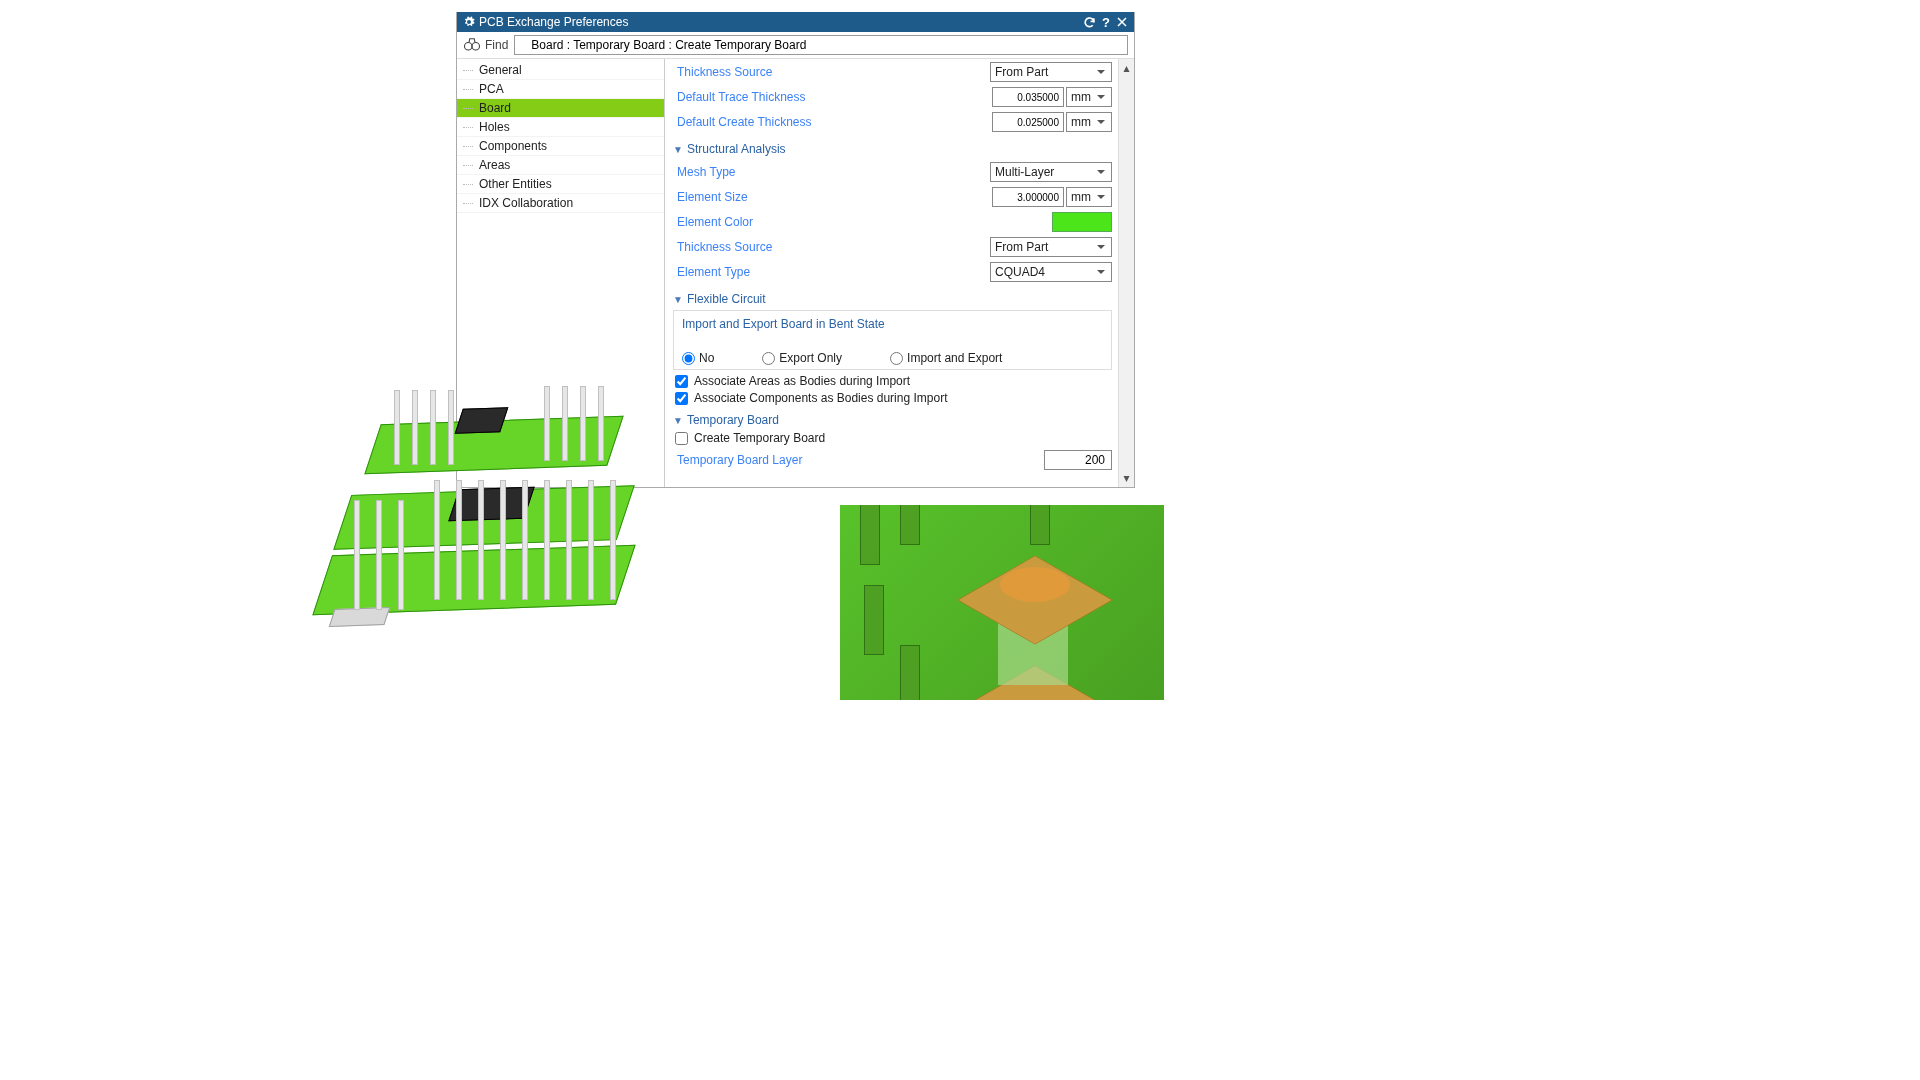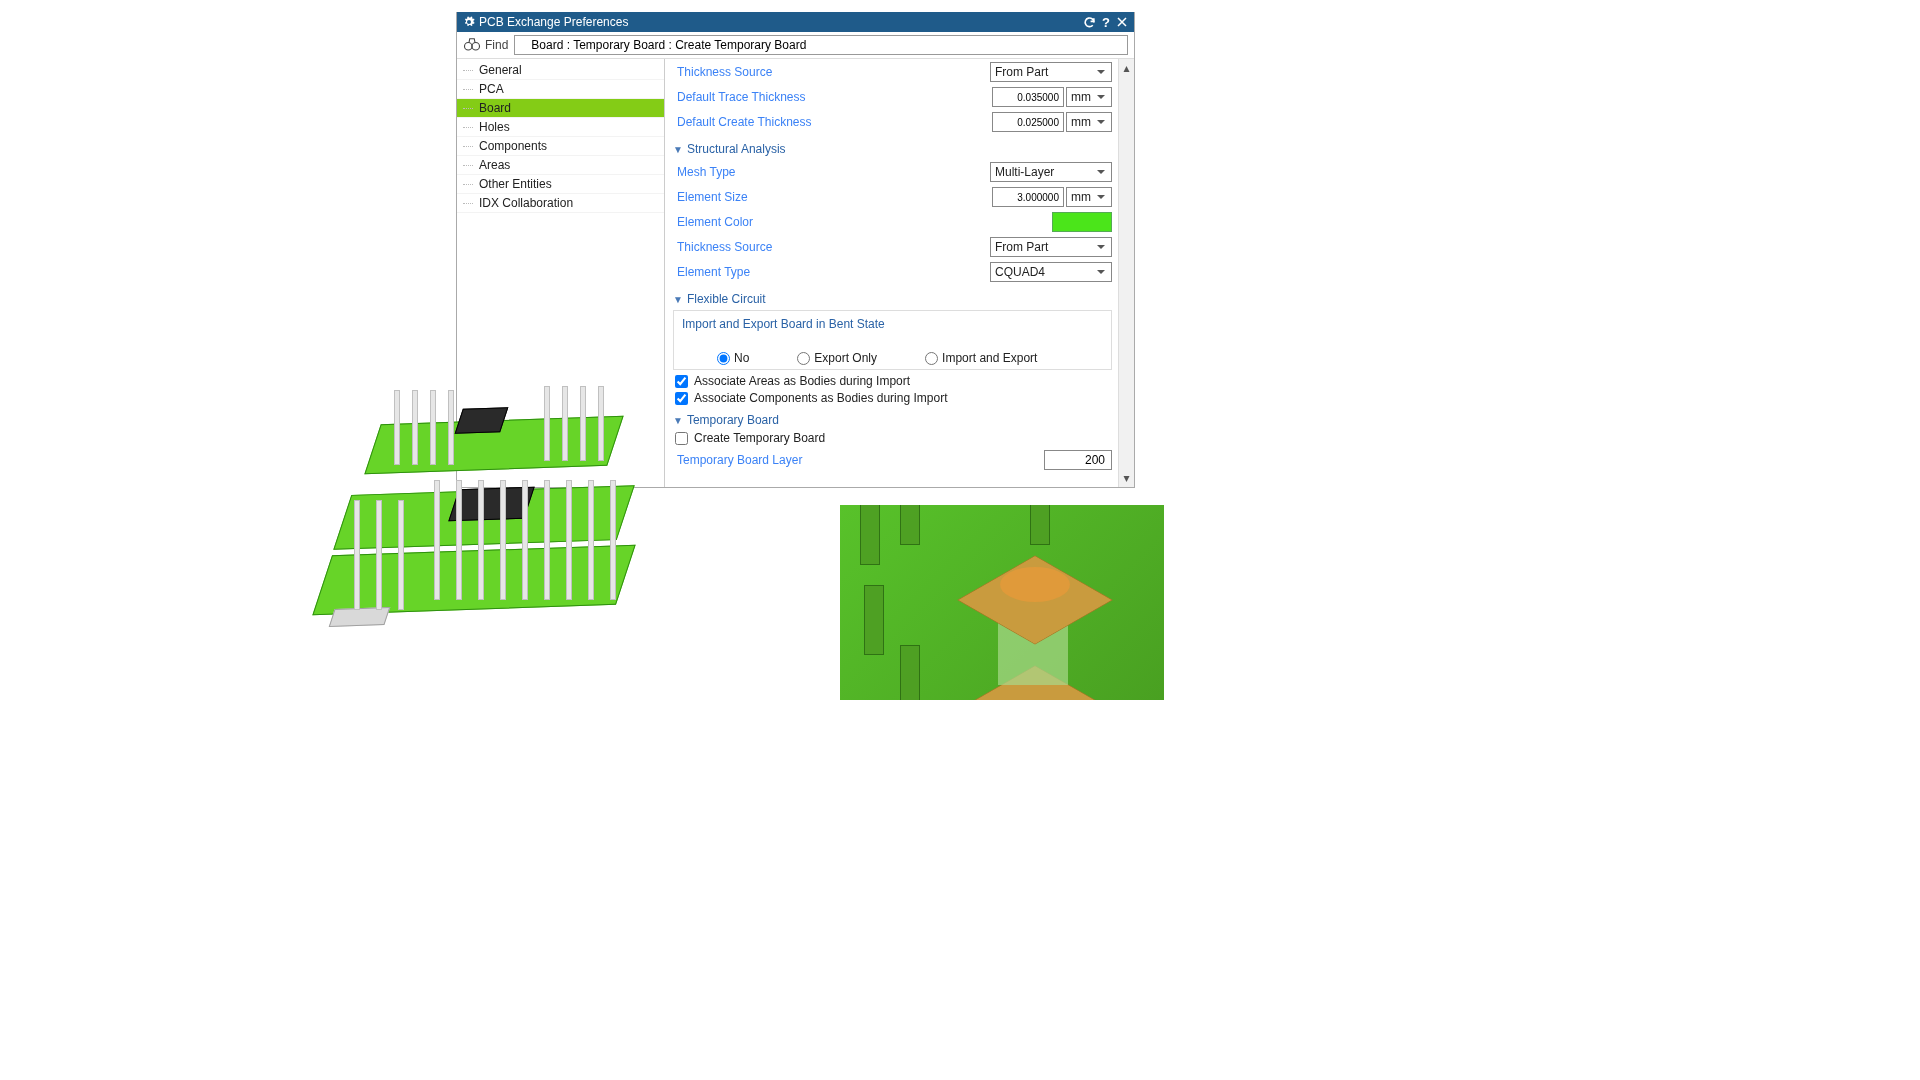--- a/index.html
+++ b/index.html
@@ -34,21 +34,21 @@
   .dd { width: 122px; height: 20px; border: 1px solid #888; background: #fff; display: flex; align-items: center; padding: 0 4px; position: relative; cursor: pointer; }
   .dd::after { content: ""; position: absolute; right: 6px; top: 50%; transform: translateY(-50%); border: 4px solid transparent; border-top-color: #555; margin-top: 2px; }
   .dd.small { width: 46px; margin-left: 2px; }
   .numbox { width: 72px; height: 20px; border: 1px solid #888; text-align: right; padding: 8px 4px; font-size: 10px; }
   .colorbox { width: 60px; height: 20px; border: 1px solid #5a5; background: #4be51a; cursor: pointer; }
   .section-hdr { display: flex; align-items: center; margin: 8px 0 4px 0; gap: 4px; cursor: pointer; }
   .section-hdr .tw { color: #4a7ab7; font-size: 10px; }
   .section-hdr .title { color: #2a62a6; }
   .group { border: 1px solid #ddd; padding: 6px 8px 4px 8px; margin: 4px 0; }
   .group-title { color: #2a62a6; margin-bottom: 20px; }
-  .radio-row { display: flex; gap: 48px; align-items: center; margin-left: 35px; }
+  .radio-row { display: flex; gap: 48px; align-items: center; }
   .radio-opt { display: flex; align-items: center; gap: 4px; cursor: pointer; }
   .radio-opt input { margin: 0; }
   .chk-row { display: flex; align-items: center; gap: 6px; margin: 3px 0 3px 2px; cursor: pointer; }
   .chk-row input { margin: 0; }
   .temp-input { width: 68px; height: 20px; border: 1px solid #888; text-align: right; padding: 0 6px; font-size: 12px; }
   
   .pcb-illus { position: absolute; left: 284px; top: 380px; width: 376px; height: 280px; }
   .pcb-board { position: absolute; background: #67d428; border: 1px solid #2e8f0f; transform: skewX(-20deg) rotate(-2deg); }
   .pcb-pin { position: absolute; width: 6px; background: #e6e6e6; border: 1px solid #c0c0c0; }
   .pcb-chip { position: absolute; background: #2a2a2a; border: 1px solid #000; transform: skewX(-20deg) rotate(-2deg); }

